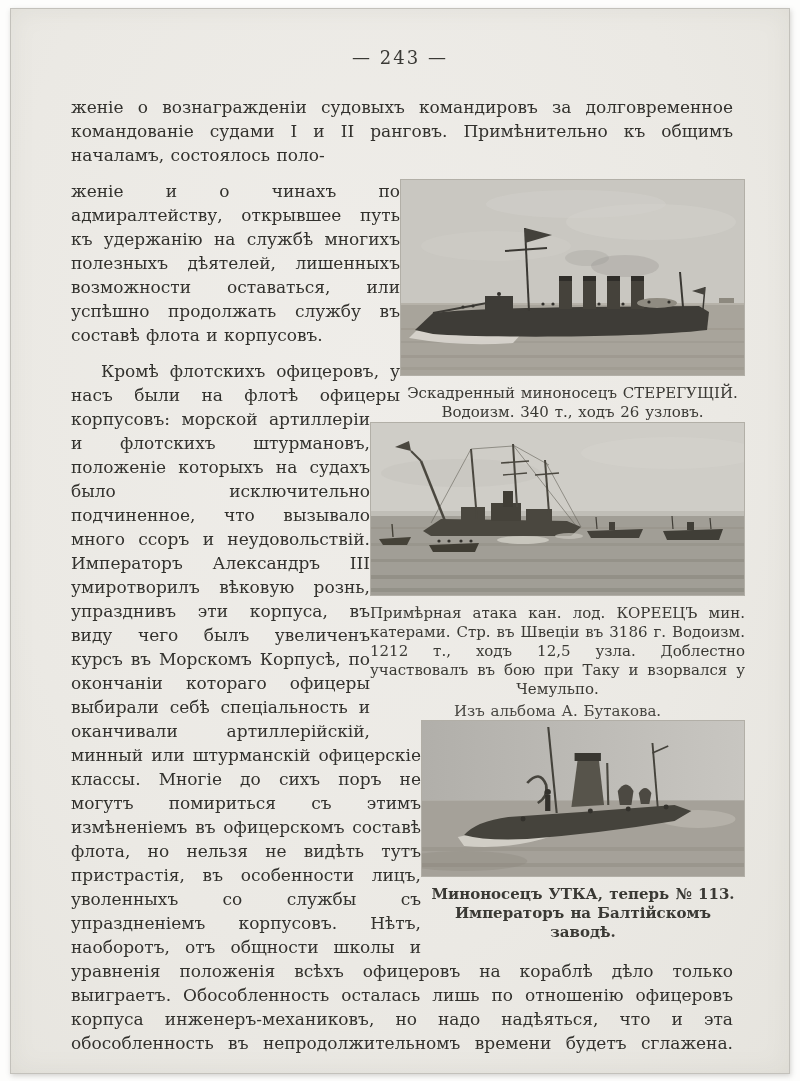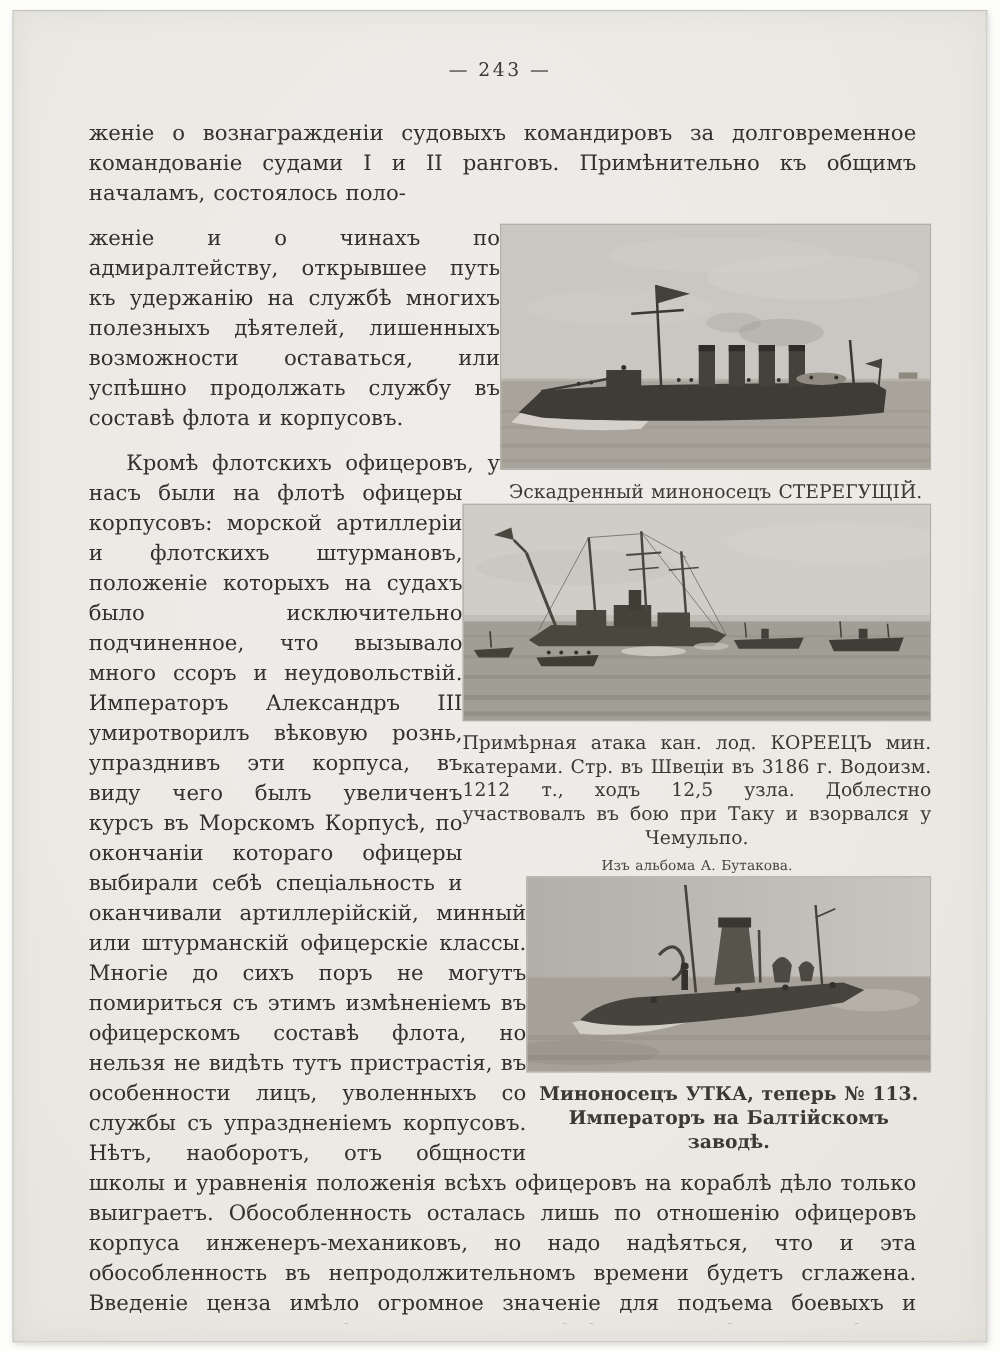--- a/index.html
+++ b/index.html
@@ -12,21 +12,21 @@
   }
   .page {
     position:absolute; left:10px; top:8px;
     width:778px; height:1064px;
     background:radial-gradient(ellipse at 45% 35%, #efede9 0%, #ebe9e4 60%, #e6e4de 100%);
     border:1px solid #c3c1bb;
     box-shadow:1px 2px 5px rgba(90,88,80,.25), inset 0 0 24px rgba(130,125,112,.10);
   }
   .pageno {
     position:absolute; top:38px; left:0; width:100%;
-    text-align:center; font-size:15px; letter-spacing:2px; color:#3a3935;
+    text-align:center; font-size:18px; letter-spacing:2px; color:#3a3935;
   }
   .content {
     position:absolute; left:48px; top:74px;
     width:686px; height:976px; overflow:hidden;
     font-size:17px; line-height:24px;
     text-align:justify; word-spacing:1px;
     color:#32312d;
   }
   .content p { margin:12px; }
   p.indent { text-indent:30px; }
@@ -38,21 +38,21 @@
     display:block; border:1px solid #b2afa7;
     background:#c9c7c1;
   }
   .photo svg { display:block; width:100%; height:100%; }
   .ph1 { height:195px; }
   .ph2 { height:172px; }
   .ph3 { height:155px; }
   figcaption { margin-top:8px; font-size:15px; line-height:19px; color:#3a3934; word-spacing:1px; }
   .capline { text-align:center; }
   .capjust { text-align:justify; text-align-last:center; }
-  .credit { text-align:center; font-size:11px; line-height:17px; margin-top:4px; color:#474641; }
+  .credit { text-align:center; font-size:15px; line-height:17px; margin-top:4px; color:#474641; }
 </style>
 </head>
 <body>
 
 <div class="page">
 
   <div class="pageno">— 243 —</div>
 
   <div class="content">
 
@@ -99,20 +99,21 @@
           <circle cx="142" cy="124" r="1.6" fill="#33312d"></circle>
           <circle cx="152" cy="124" r="1.6" fill="#33312d"></circle>
           <circle cx="198" cy="124" r="1.6" fill="#33312d"></circle>
           <circle cx="222" cy="124" r="1.6" fill="#33312d"></circle>
           <circle cx="248" cy="122" r="1.6" fill="#33312d"></circle>
           <circle cx="268" cy="122" r="1.6" fill="#33312d"></circle>
         </svg>
       </div>
       <figcaption>
         <div class="capline">Эскадренный миноносецъ СТЕРЕГУЩІЙ.</div>
+        <div class="capline">Водоизм. 340 т., ходъ 26 узловъ.</div>
       </figcaption>
     </figure>
 
     <figure class="fig fig2">
       <div class="photo ph2">
         <svg viewBox="0 0 373 172" preserveAspectRatio="none">
           <rect width="373" height="93" fill="#cfcdc7"></rect>
           <ellipse cx="300" cy="30" rx="90" ry="16" fill="#d6d4ce" opacity="0.5"></ellipse>
           <ellipse cx="90" cy="50" rx="80" ry="14" fill="#c6c4be" opacity="0.5"></ellipse>
           <rect y="88" width="373" height="5" fill="#c0beb7"></rect>

